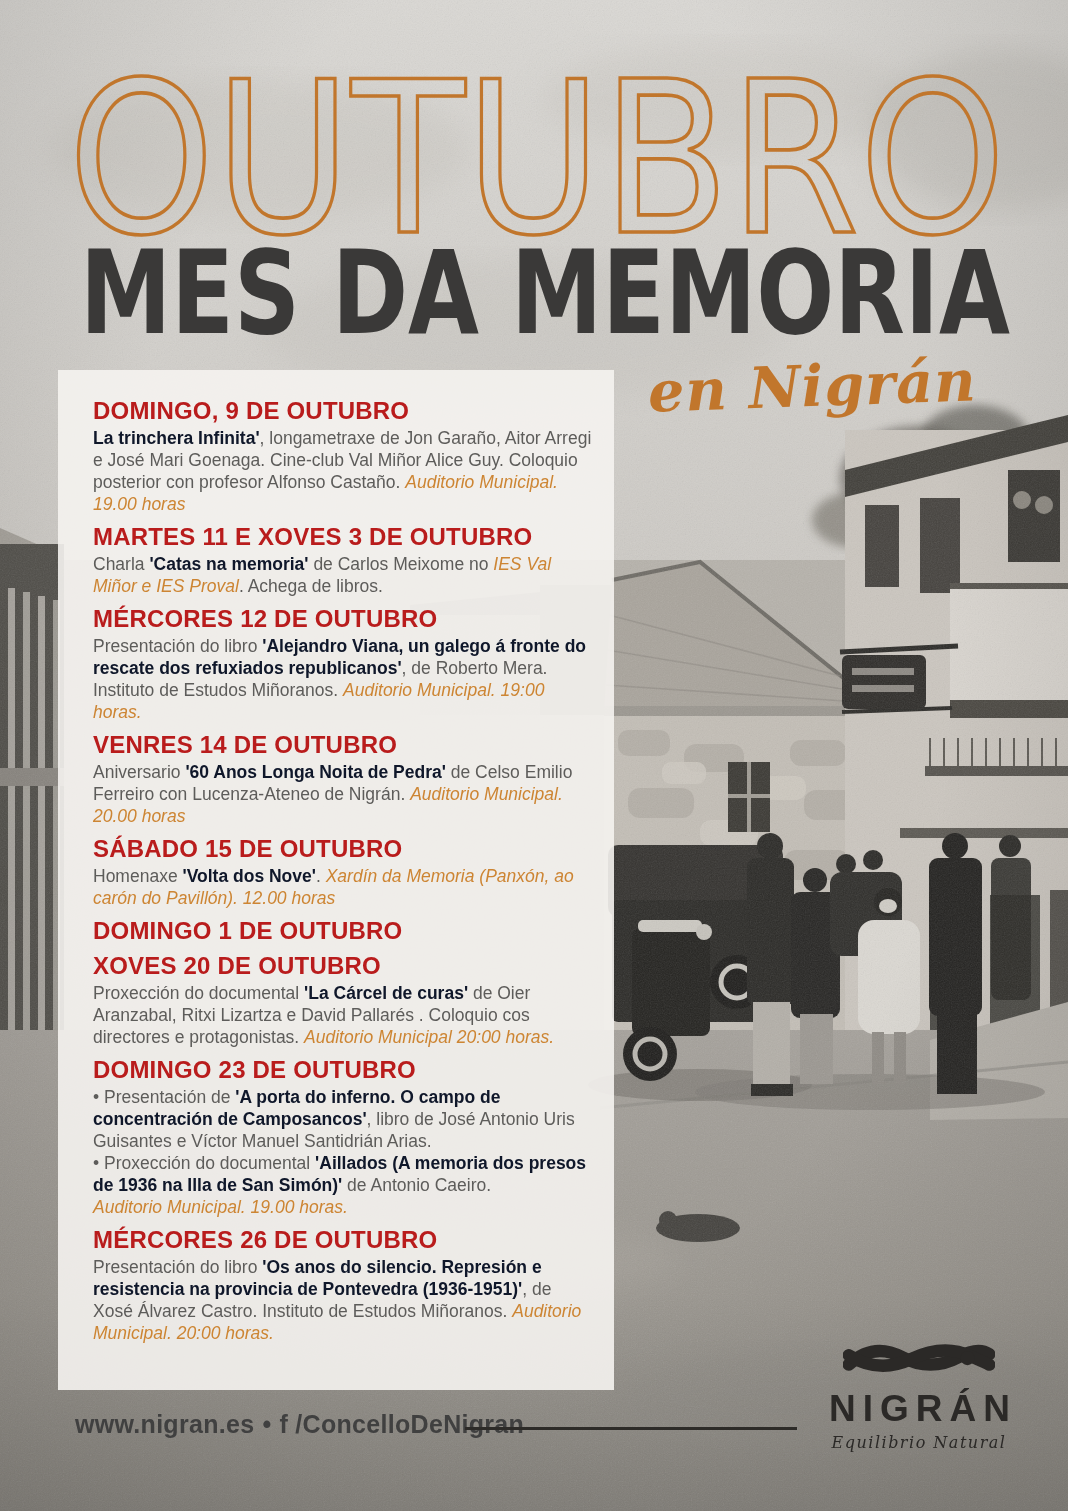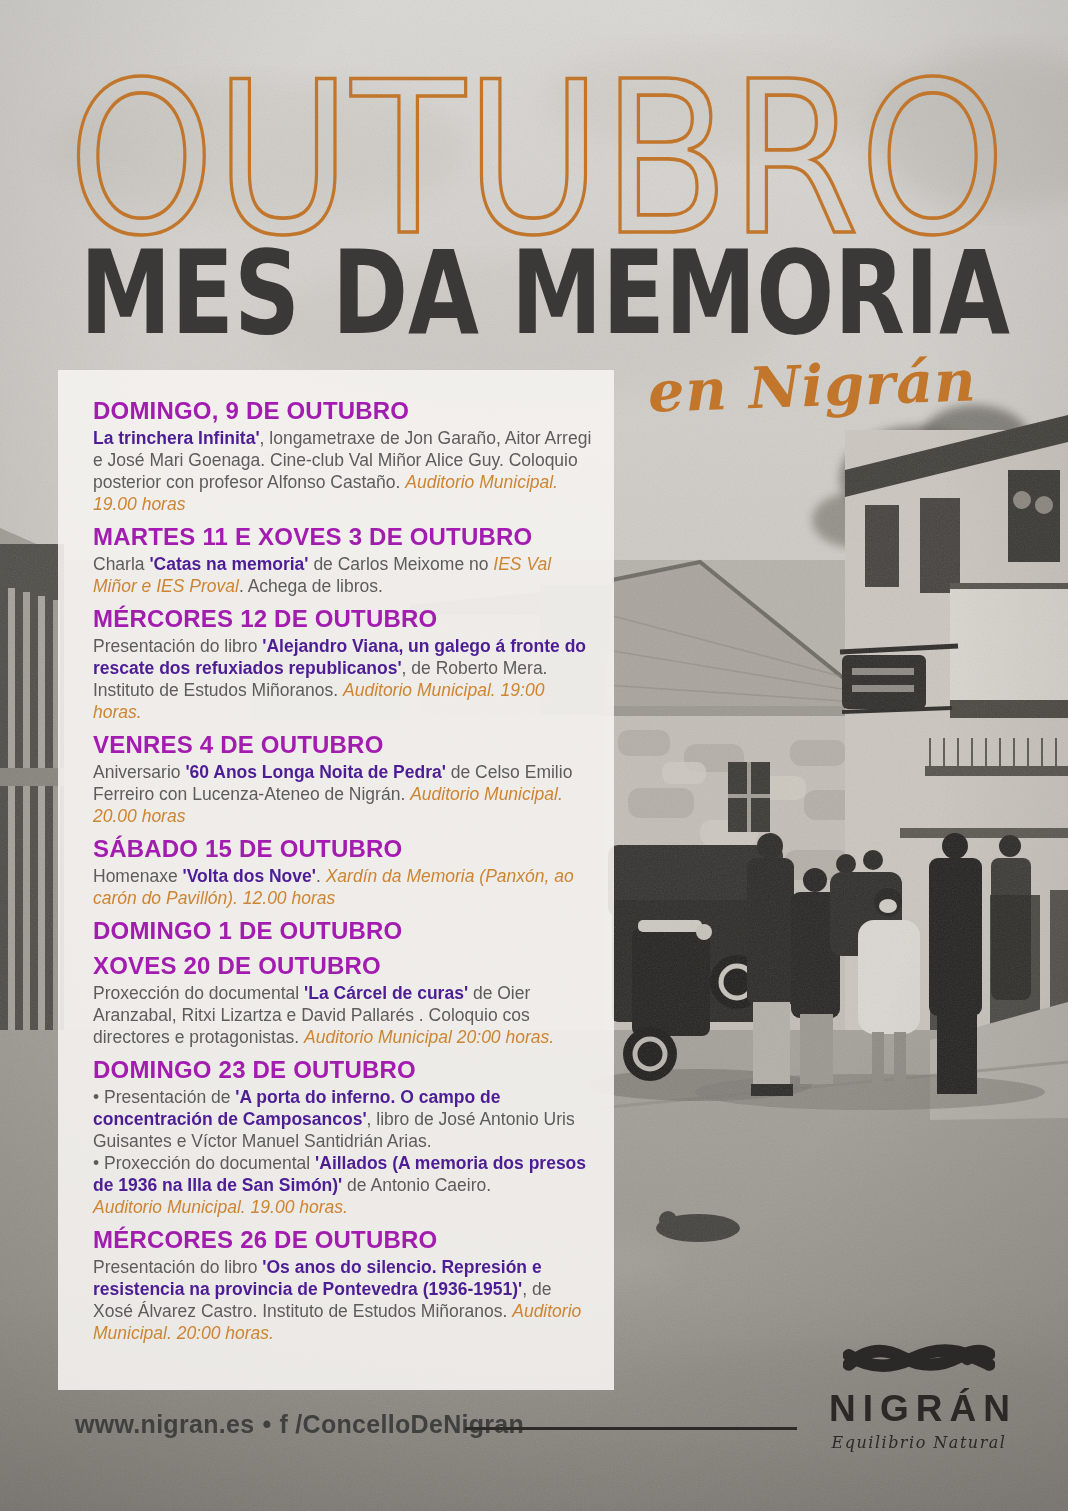--- a/index.html
+++ b/index.html
@@ -21,26 +21,26 @@
     white-space:nowrap;
   }
   .panel{
     position:absolute;left:58px;top:370px;width:556px;min-height:1020px;z-index:2;
     background:rgba(245,243,239,0.9);
     box-sizing:border-box;
     padding:28px 18px 20px 35px;
   }
   .event{margin-bottom:9px;}
   .event-heading{
-    font-size:24px;line-height:26px;font-weight:700;color:#a21caf;
+    font-size:24px;line-height:26px;font-weight:700;color:#b91c1c;
     letter-spacing:.2px;margin-bottom:3px;
   }
   .event-text{margin:0;font-size:17.5px;line-height:22px;color:#5d5c5a;}
   .seg-g{color:#5d5c5a;margin-top:44px;}
-  .seg-ob{color:#4c1d95;font-weight:700;}
+  .seg-ob{color:#0f172a;font-weight:700;}
   .seg-oi{color:#cd8533;font-style:italic;}
   .seg-b{color:#5d5c5a;}
   .footer{position:absolute;left:0;top:1400px;width:1068px;height:80px;z-index:3;}
   .footer-left{
     position:absolute;left:75px;top:10px;
     font-size:25px;font-weight:700;color:#404040;letter-spacing:.3px;
     white-space:nowrap;
   }
   .footer-left .sep{margin:0 8px;}
   .footer-rule{
@@ -261,21 +261,21 @@
       </div>
       <div class="event">
         <div class="event-heading">MARTES 11 E XOVES 3 DE OUTUBRO</div>
         <p class="event-text"><span class="seg-g">Charla </span><span class="seg-ob">'Catas na memoria'</span><span class="seg-g"> de Carlos Meixome no </span><span class="seg-oi">IES Val Miñor e IES Proval</span><span class="seg-g">. Achega de libros.</span></p>
       </div>
       <div class="event">
         <div class="event-heading">MÉRCORES 12 DE OUTUBRO</div>
         <p class="event-text"><span class="seg-g">Presentación do libro </span><span class="seg-ob">'Alejandro Viana, un galego á fronte do rescate dos refuxiados republicanos'</span><span class="seg-g">, de Roberto Mera. Instituto de Estudos Miñoranos. </span><span class="seg-oi">Auditorio Municipal. 19:00 horas.</span></p>
       </div>
       <div class="event">
-        <div class="event-heading">VENRES 4 DE OUTUBRO</div>
+        <div class="event-heading">VENRES 14 DE OUTUBRO</div>
         <p class="event-text"><span class="seg-g">Aniversario </span><span class="seg-ob">'60 Anos Longa Noita de Pedra'</span><span class="seg-g"> de Celso Emilio Ferreiro con Lucenza-Ateneo de Nigrán. </span><span class="seg-oi">Auditorio Municipal. 20.00 horas</span></p>
       </div>
       <div class="event">
         <div class="event-heading">SÁBADO 15 DE OUTUBRO</div>
         <p class="event-text"><span class="seg-g">Homenaxe </span><span class="seg-ob">'Volta dos Nove'</span><span class="seg-g">. </span><span class="seg-oi">Xardín da Memoria (Panxón, ao carón do Pavillón). 12.00 horas</span></p>
       </div>
       <div class="event">
         <div class="event-heading">DOMINGO 1 DE OUTUBRO</div>
       </div>
       <div class="event">

